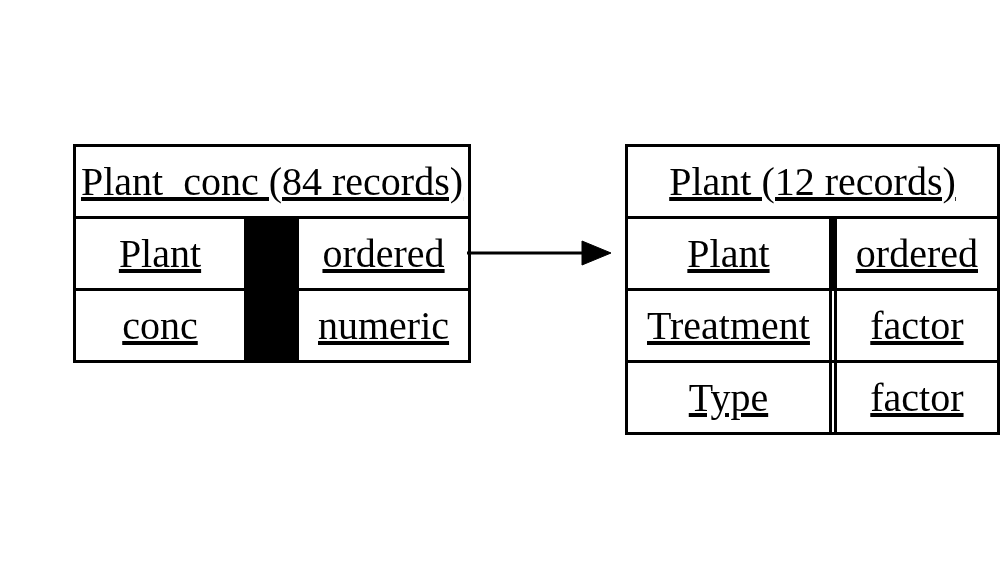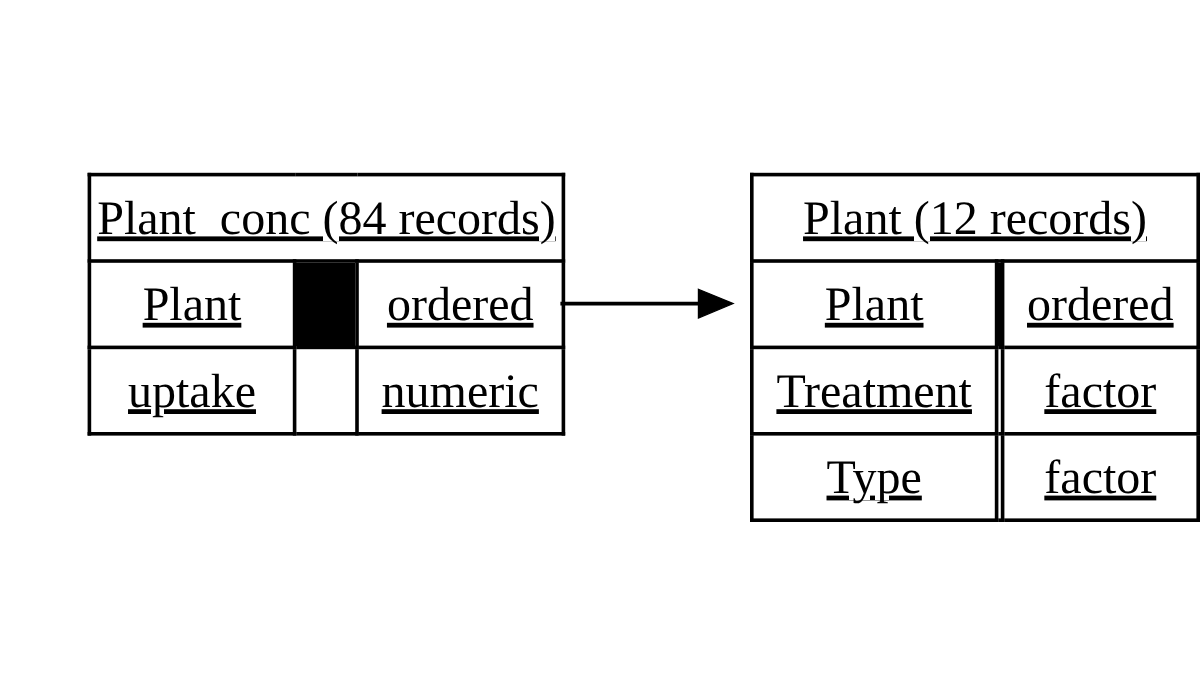--- a/index.html
+++ b/index.html
@@ -69,22 +69,22 @@
     <tbody>
       <tr>
         <td colspan="3" class="title-cell">Plant_conc (84 records)</td>
       </tr>
       <tr>
         <td>Plant</td>
         <td class="key-cell" data-key="true"></td>
         <td>ordered</td>
       </tr>
       <tr>
-        <td>uptake</td>
-        <td class="key-cell" data-key="false"></td>
+        <td>conc</td>
+        <td class="key-cell" data-key="true"></td>
         <td>numeric</td>
       </tr>
     </tbody>
   </table>
 
   <table class="entity" id="table-plant">
     <colgroup>
       <col style="width:186px">
       <col style="width:26px">
       <col style="width:145px">

